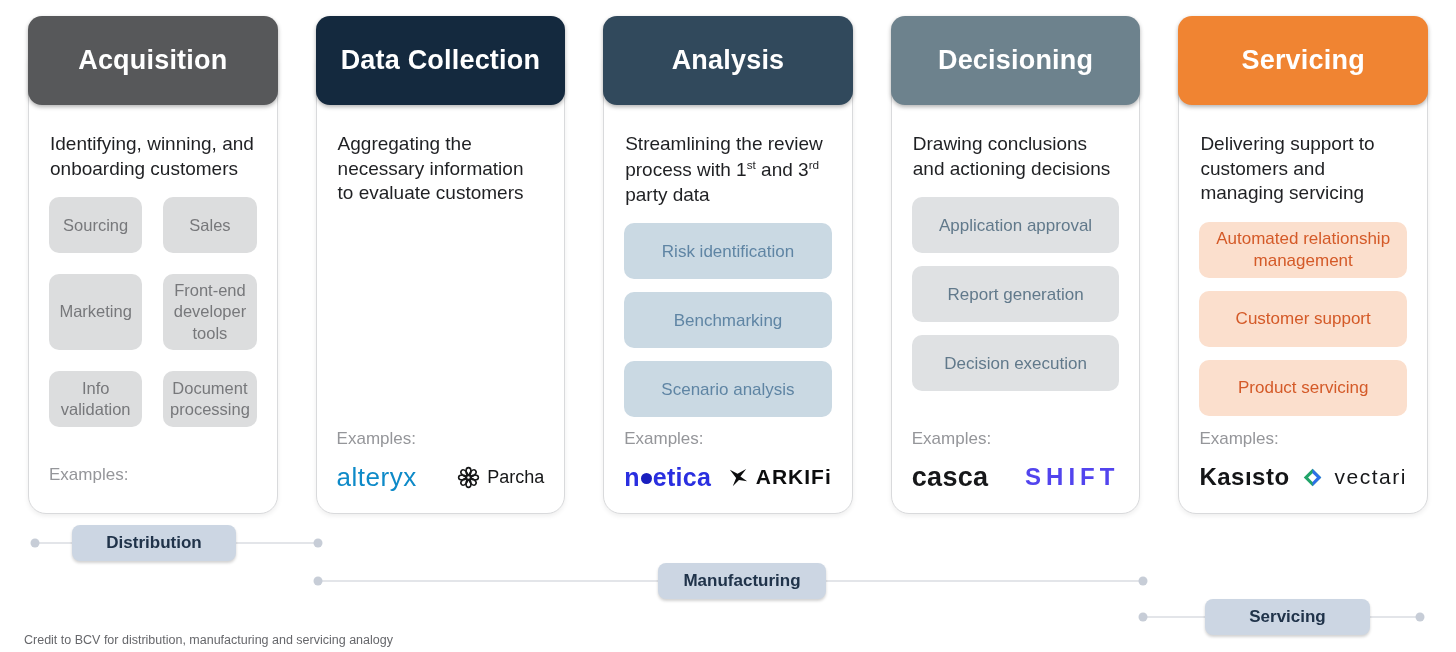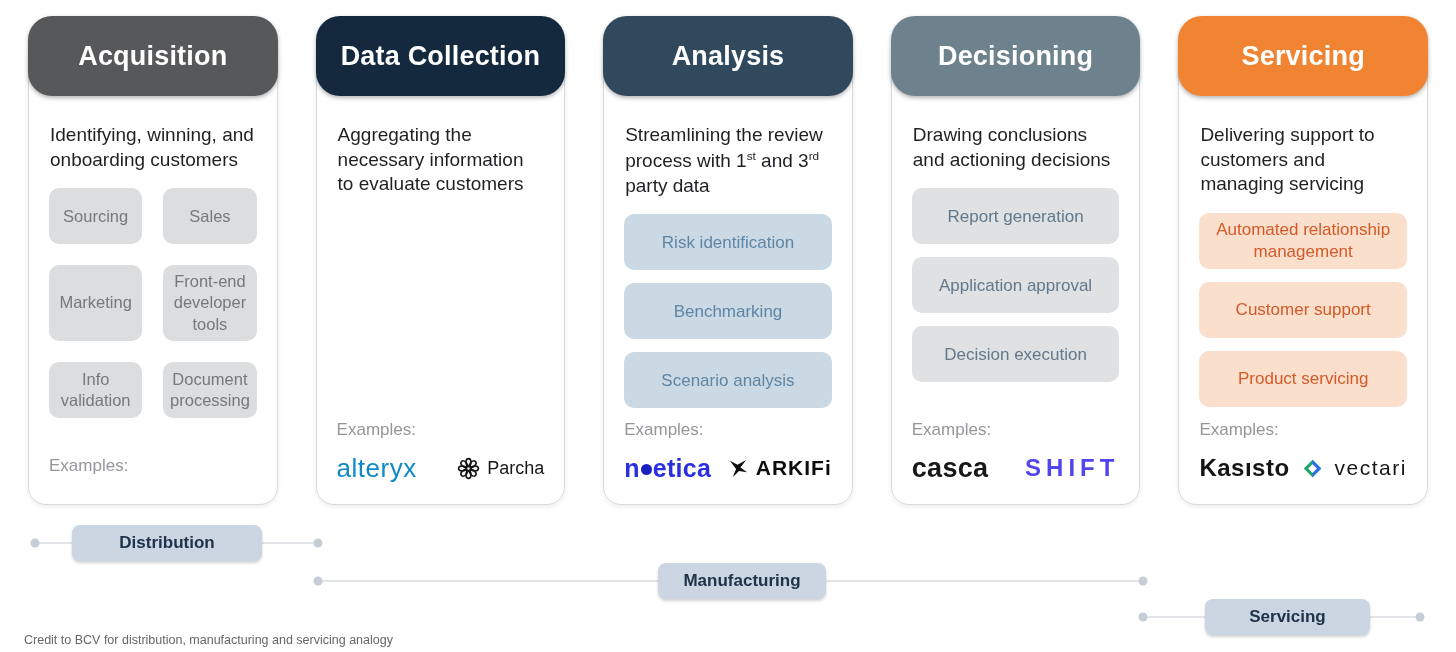--- a/index.html
+++ b/index.html
@@ -4,21 +4,21 @@
 <style>
   * { box-sizing: border-box; }
   html,body { margin:0; padding:0; }
   body {
     width:1456px; height:652px; overflow:hidden; background:#ffffff;
     font-family:"Liberation Sans","DejaVu Sans",sans-serif; position:relative;
   }
   .stage-row { display:flex; gap:38px; padding:16px 28px 0 28px; }
   .column { width:250px; position:relative; }
   .card-header {
-    height:80px; border-radius:24px; position:relative; z-index:2;
+    height:89px; border-radius:14px; position:relative; z-index:2;
     display:flex; align-items:center; justify-content:center;
     background:var(--hdr,#555); box-shadow:0 2px 4px rgba(0,0,0,.3);
   }
   .card-header h2 { margin:0; color:#fff; font-size:27px; font-weight:700; letter-spacing:.2px; }
   .card-body {
     margin-top:-58px; height:467px; padding:84px 20px 18px 20px;
     border:1.5px solid #d9dadc; border-radius:18px; background:#fff;
     box-shadow:0 2px 5px rgba(0,0,0,.07);
     display:flex; flex-direction:column;
   }
@@ -148,22 +148,22 @@
     </div>
   </section>
 
   <section class="column" style="--hdr: #6D828D; --chip-bg: #DFE1E3; --chip-fg: #61798B;">
     <div class="card-header">
       <h2>Decisioning</h2>
     </div>
     <div class="card-body">
       <p class="desc">Drawing conclusions and actioning decisions</p>
       <div class="chips grid-1">
+        <div class="chip">Application approval</div>
         <div class="chip">Report generation</div>
-        <div class="chip">Application approval</div>
         <div class="chip">Decision execution</div>
       </div>
       <div class="examples">
         <div class="examples-label">Examples:</div>
         <div class="logos">
           <div class="logo logo-casca">
             <span style="color: rgb(23, 24, 26);">casca</span>
           </div>
           <div class="logo logo-shift">
             <span style="color: rgb(82, 68, 238);">SHIFT</span>
@@ -202,21 +202,21 @@
       </div>
     </div>
   </section>
 
 </div>
 
 <div class="timeline">
   <div class="t-line" style="left:35px;top:543px;width:283px"></div>
   <div class="t-dot" style="left:35px;top:543px"></div>
   <div class="t-dot" style="left:318px;top:543px"></div>
-  <div class="t-bar" style="left:72px;top:525px;width:190px">Distribution</div>
+  <div class="t-bar" style="left:72px;top:525px;width:164px">Distribution</div>
 
   <div class="t-line" style="left:318px;top:581px;width:825px"></div>
   <div class="t-dot" style="left:318px;top:581px"></div>
   <div class="t-dot" style="left:1143px;top:581px"></div>
   <div class="t-bar" style="left:658px;top:563px;width:168px">Manufacturing</div>
 
   <div class="t-line" style="left:1143px;top:617px;width:277px"></div>
   <div class="t-dot" style="left:1143px;top:617px"></div>
   <div class="t-dot" style="left:1420px;top:617px"></div>
   <div class="t-bar" style="left:1205px;top:599px;width:165px">Servicing</div>

